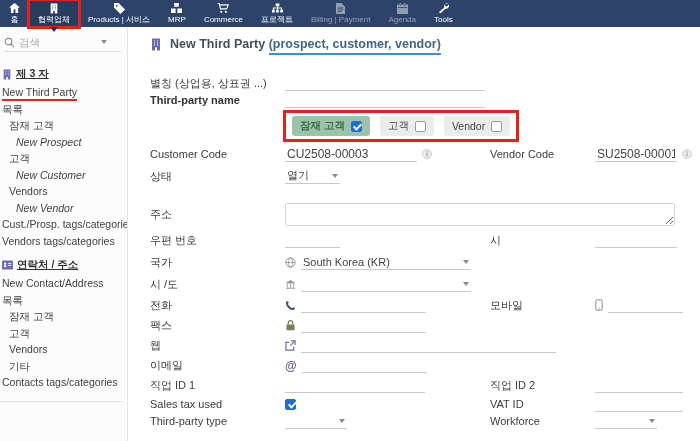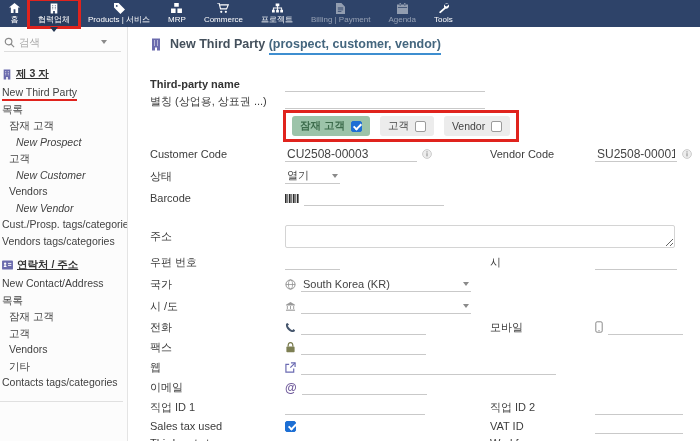--- a/index.html
+++ b/index.html
@@ -212,31 +212,31 @@
     <main class="content">
       <div class="page-title">
         <span style="color:#6b6bad">
           <svg class="ic" width="12" height="13" viewBox="0 0 12 12">
               <path fill-rule="evenodd" d="M2 0h8v12H7V9H5v3H2ZM4 2h1v1H4Zm3 0h1v1H7ZM4 4h1v1H4Zm3 0h1v1H7ZM4 6h1v1H4Zm3 0h1v1H7Z" fill="currentColor"></path>
             </svg>
         </span>
         <span><span>New Third Party </span><span class="blue-under">(prospect, customer, vendor)</span></span>
       </div>
 
+      <div class="frow r-alias">
+        <div class="fl">별칭 (상업용, 상표권 ...)</div>
+        <div class="ff">
+            <input class="uin w200" style="">
+          </div>
+        <div></div>
+          <div></div>
+      </div>
+
       <div class="frow r-name">
         <div class="fl bold">Third-party name</div>
-        <div class="ff">
-            <input class="uin w200" style="">
-          </div>
-        <div></div>
-          <div></div>
-      </div>
-
-      <div class="frow r-alias">
-        <div class="fl">별칭 (상업용, 상표권 ...)</div>
         <div class="ff">
             <input class="uin w200" style="">
           </div>
         <div></div>
           <div></div>
       </div>
 
       <div class="frow r-chips">
         <div></div>
         <div class="ff span24">
@@ -288,39 +288,20 @@
         <div class="ff">
             <span class="sel w55">
               <span>열기</span>
               <span class="caret"></span>
             </span>
           </div>
         <div></div>
           <div></div>
       </div>
 
-      <div class="frow r-barcode">
-        <div class="fl">Barcode</div>
-        <div class="ff">
-          <span>
-            <svg class="ic" width="14" height="9" viewBox="0 0 14 9" fill="#2c2c2c">
-                <rect x="0" width="1.6" height="9"></rect>
-                <rect x="2.4" width="0.8" height="9"></rect>
-                <rect x="4" width="1.6" height="9"></rect>
-                <rect x="6.4" width="0.8" height="9"></rect>
-                <rect x="8" width="1.6" height="9"></rect>
-                <rect x="10.4" width="0.8" height="9"></rect>
-                <rect x="12" width="1.6" height="9"></rect>
-              </svg>
-          </span>
-          <input class="uin w140" style="">
-        </div>
-        <div></div>
-          <div></div>
-      </div>
 
       <div class="spacer"></div>
 
       <div class="frow r-addr">
         <div class="fl">주소</div>
         <textarea class="addr" style=""></textarea>
       </div>
 
       <div class="frow r-zip">
         <div class="fl">우편 번호</div>

